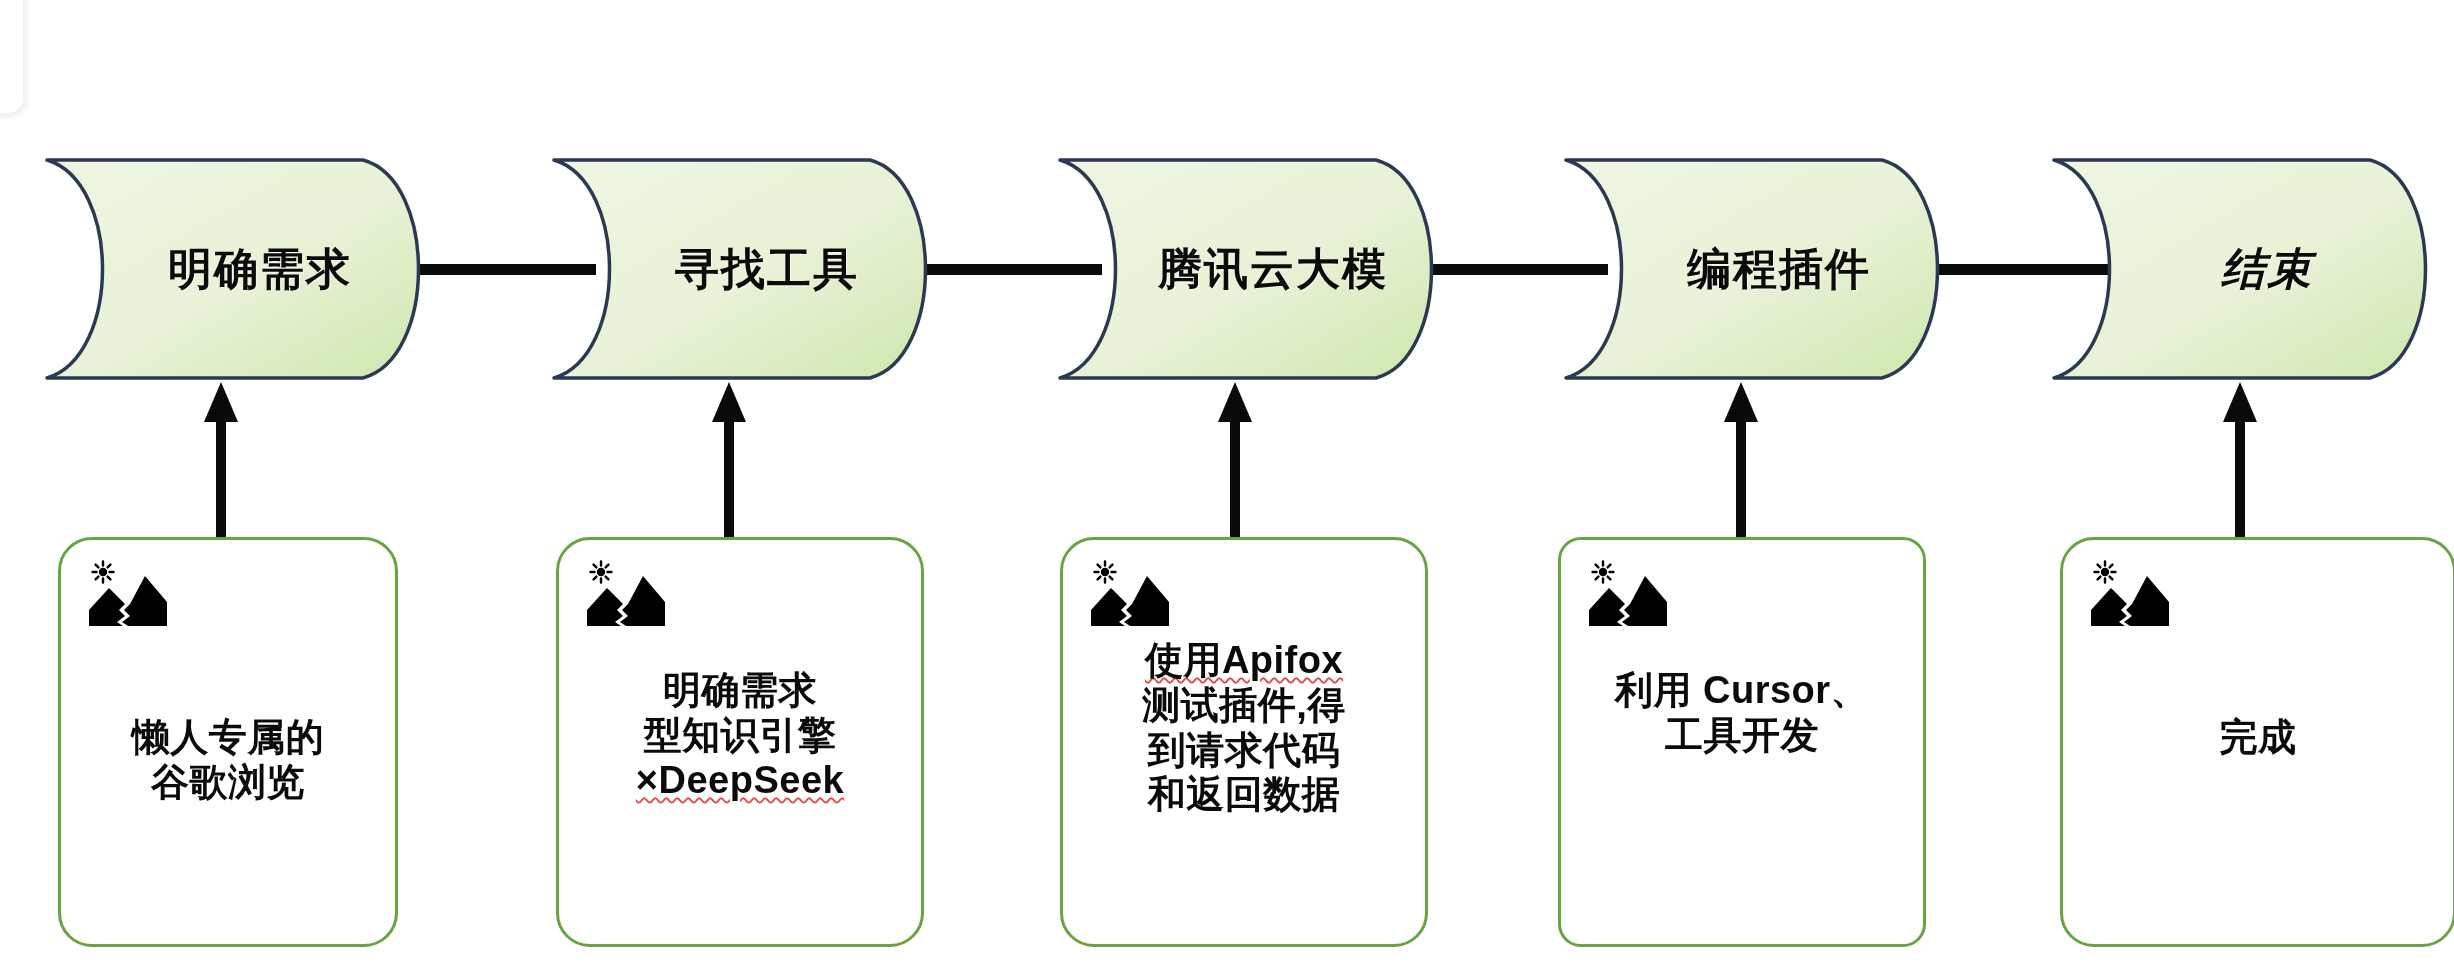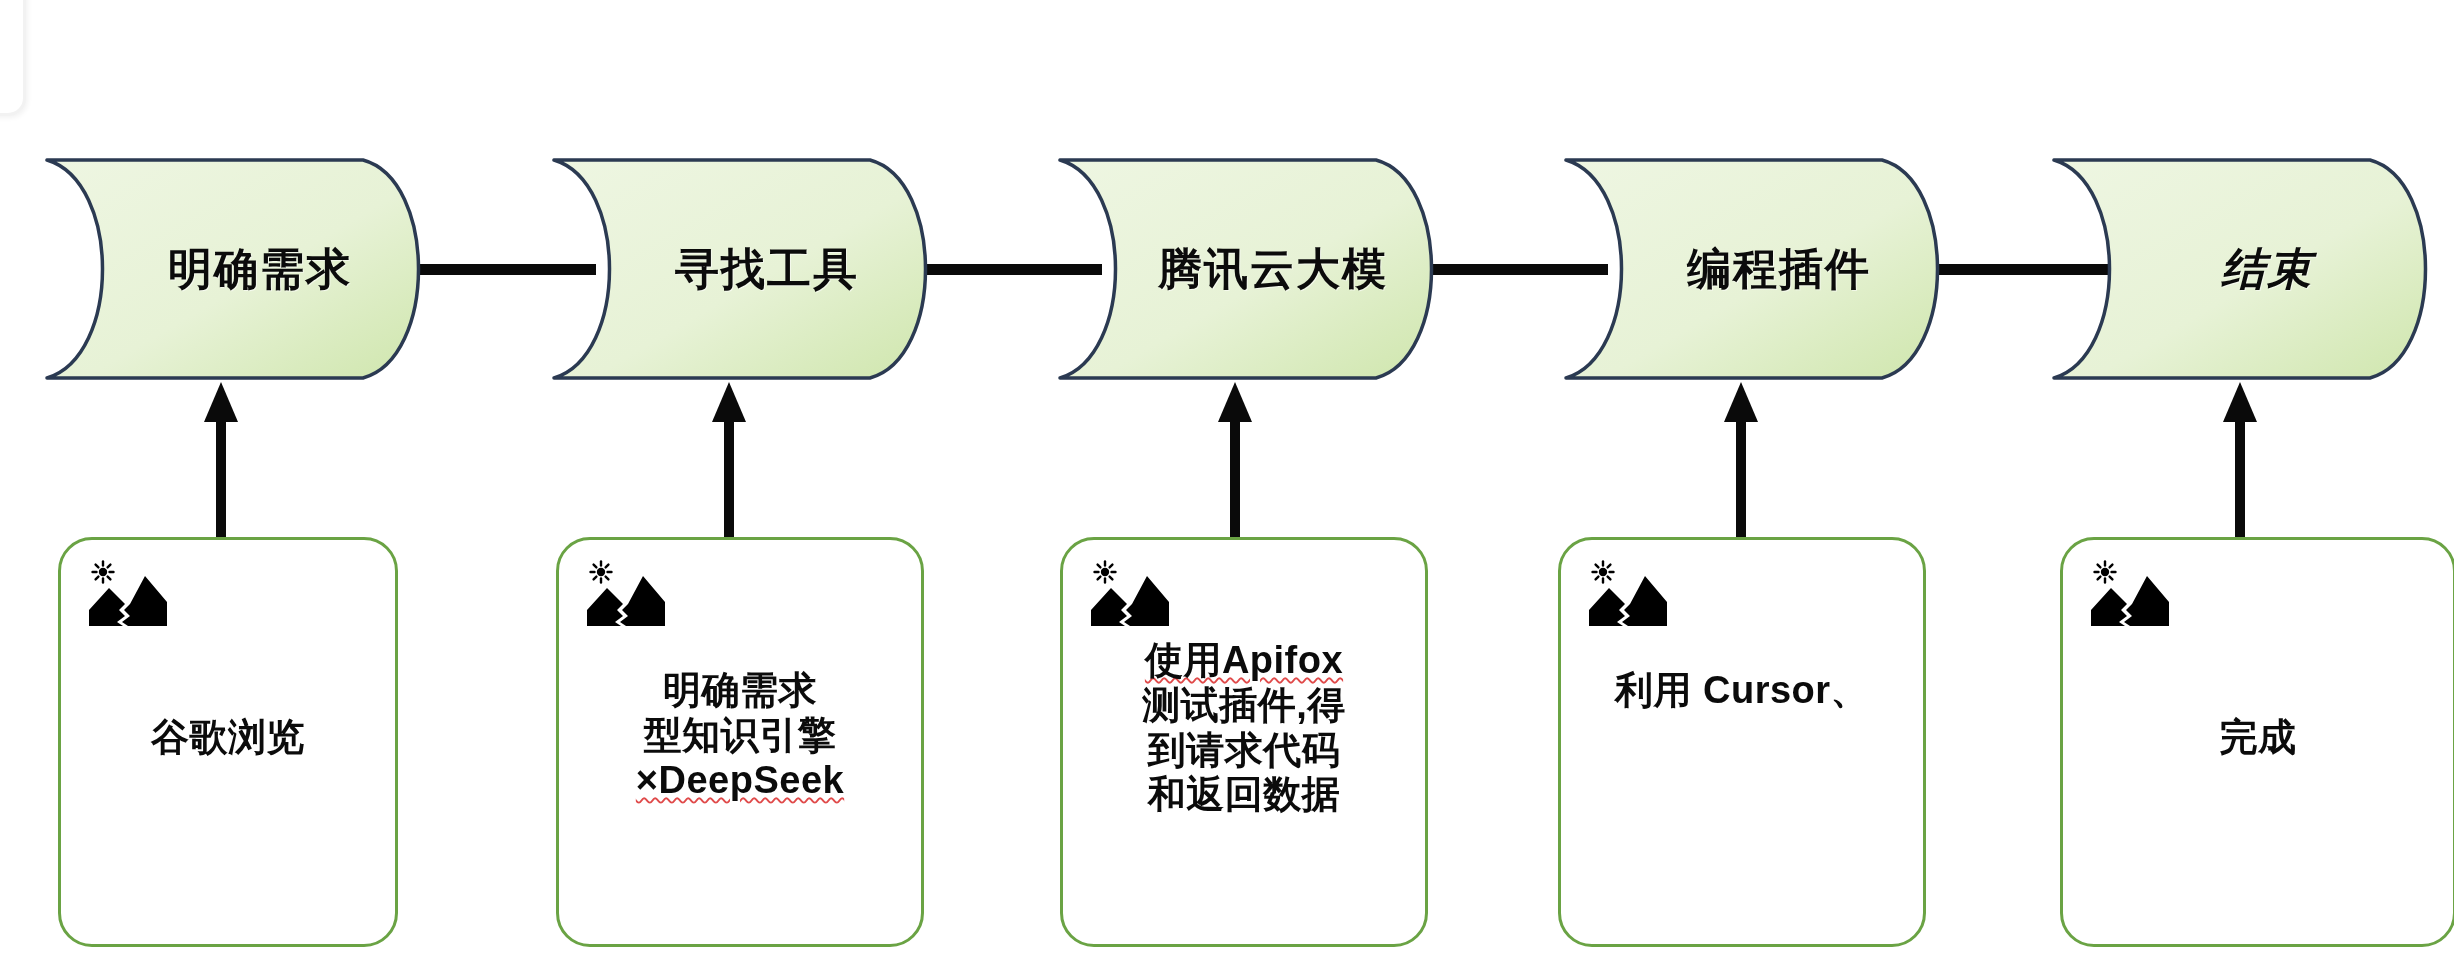--- a/index.html
+++ b/index.html
@@ -248,20 +248,21 @@
             <line x1="9.50" y1="12.00" x2="5.50" y2="12.00"></line>
             <line x1="11.40" y1="7.40" x2="8.58" y2="4.58"></line>
             <line x1="16.00" y1="5.50" x2="16.00" y2="1.50"></line>
             <line x1="20.60" y1="7.40" x2="23.42" y2="4.58"></line>
           </g>
           <circle cx="16" cy="12" r="4.2" fill="#000"></circle>
           <path d="M 2 66 L 2 50 L 22 28 L 38 44 L 32 50 L 38 56 L 30 62 L 36 66 Z" fill="#000"></path>
           <path d="M 41 66 L 35 62 L 43 56 L 37 50 L 43 44 L 58 16 L 80 42 L 80 66 Z" fill="#000"></path>
         </svg>
         <div class="card-text" style="top: 175px; color: rgb(11, 11, 11);">
+          <div>懒人专属的</div>
           <div>谷歌浏览</div>
         </div>
       </div>
       <div class="card" style="left: 556px; top: 537px; width: 368px; height: 410px; border-color: rgb(106, 163, 68);">
         <svg class="card-icon" viewBox="0 0 84 72">
           <g stroke="#000" stroke-width="2.4" stroke-linecap="round">
             <line x1="22.50" y1="12.00" x2="26.50" y2="12.00"></line>
             <line x1="20.60" y1="16.60" x2="23.42" y2="19.42"></line>
             <line x1="16.00" y1="18.50" x2="16.00" y2="22.50"></line>
             <line x1="11.40" y1="16.60" x2="8.58" y2="19.42"></line>
@@ -296,38 +297,39 @@
           <path d="M 2 66 L 2 50 L 22 28 L 38 44 L 32 50 L 38 56 L 30 62 L 36 66 Z" fill="#000"></path>
           <path d="M 41 66 L 35 62 L 43 56 L 37 50 L 43 44 L 58 16 L 80 42 L 80 66 Z" fill="#000"></path>
         </svg>
         <div class="card-text" style="top: 98px; color: rgb(11, 11, 11);">
           <div><span class="spell" style="text-decoration-color: rgb(224, 74, 74);">使用Apifox</span></div>
           <div>测试插件,得</div>
           <div>到请求代码</div>
           <div>和返回数据</div>
         </div>
       </div>
-      <div class="card" style="left: 1558px; top: 537px; width: 368px; height: 410px; border-color: rgb(106, 163, 68);">
+      <div class="card" style="left: 1558px; top: 537px; width: 368px; height: 410px; border-color: rgb(106, 163, 68); border-radius: 23px;">
         <svg class="card-icon" viewBox="0 0 84 72">
           <g stroke="#000" stroke-width="2.4" stroke-linecap="round">
             <line x1="22.50" y1="12.00" x2="26.50" y2="12.00"></line>
             <line x1="20.60" y1="16.60" x2="23.42" y2="19.42"></line>
             <line x1="16.00" y1="18.50" x2="16.00" y2="22.50"></line>
             <line x1="11.40" y1="16.60" x2="8.58" y2="19.42"></line>
             <line x1="9.50" y1="12.00" x2="5.50" y2="12.00"></line>
             <line x1="11.40" y1="7.40" x2="8.58" y2="4.58"></line>
             <line x1="16.00" y1="5.50" x2="16.00" y2="1.50"></line>
             <line x1="20.60" y1="7.40" x2="23.42" y2="4.58"></line>
           </g>
           <circle cx="16" cy="12" r="4.2" fill="#000"></circle>
           <path d="M 2 66 L 2 50 L 22 28 L 38 44 L 32 50 L 38 56 L 30 62 L 36 66 Z" fill="#000"></path>
           <path d="M 41 66 L 35 62 L 43 56 L 37 50 L 43 44 L 58 16 L 80 42 L 80 66 Z" fill="#000"></path>
         </svg>
         <div class="card-text" style="top: 128px; color: rgb(11, 11, 11);">
           <div>利用 Cursor、</div>
+          <div>工具开发</div>
         </div>
       </div>
       <div class="card" style="left: 2060px; top: 537px; width: 396px; height: 410px; border-color: rgb(106, 163, 68);">
         <svg class="card-icon" viewBox="0 0 84 72">
           <g stroke="#000" stroke-width="2.4" stroke-linecap="round">
             <line x1="22.50" y1="12.00" x2="26.50" y2="12.00"></line>
             <line x1="20.60" y1="16.60" x2="23.42" y2="19.42"></line>
             <line x1="16.00" y1="18.50" x2="16.00" y2="22.50"></line>
             <line x1="11.40" y1="16.60" x2="8.58" y2="19.42"></line>
             <line x1="9.50" y1="12.00" x2="5.50" y2="12.00"></line>

